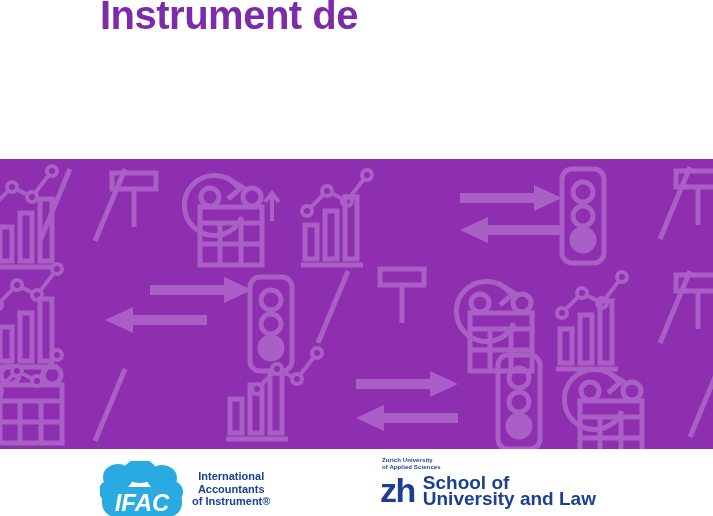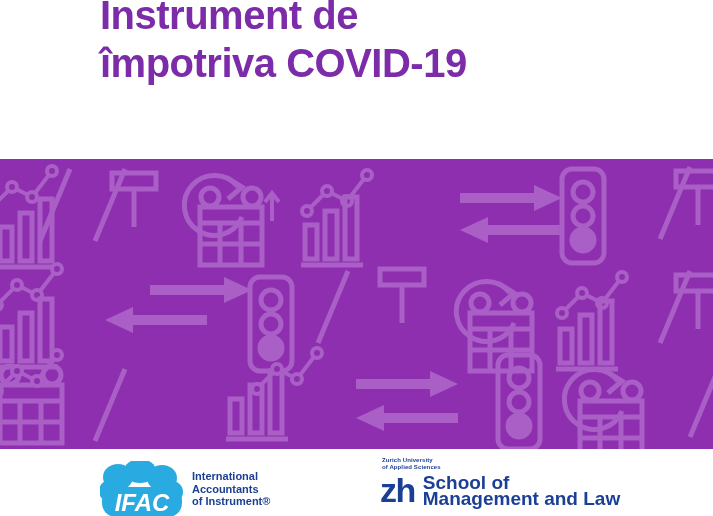--- a/index.html
+++ b/index.html
@@ -75,20 +75,21 @@
     width: 84px;
     height: 56px;
     font-style: italic;
   }
   .ifac-text {
     margin-left: 8px;
     color: #1b3f94;
     font-weight: bold;
     font-size: 11px;
     line-height: 12.5px;
+    text-align: center;
   }
 
   .zhaw-logo {
     position: absolute;
     left: 380px;
     top: 8px;
     width: 310px;
   }
   .zhaw-top {
     color: #1b3f94;
@@ -116,21 +117,20 @@
     font-weight: bold;
     font-size: 19px;
     line-height: 16px;
   }
 </style>
 </head>
 <body>
 
 <div class="title-block">
   <div class="title-line first">Instrument de</div>
-  <div class="title-line">împotriva COVID-19</div>
 </div>
 
 <div class="banner">
   <svg width="713" height="290" viewBox="0 0 713 290" xmlns="http://www.w3.org/2000/svg">
     <defs>
 
       <g id="barchart" stroke="#a95fc6" stroke-width="5" fill="none">
         <rect x="0" y="28" width="12" height="34"></rect>
         <rect x="20" y="14" width="12" height="48"></rect>
         <rect x="40" y="0" width="12" height="62"></rect>
@@ -259,18 +259,18 @@
     </div>
   </div>
 
   <div class="zhaw-logo">
     <div class="zhaw-top">Zurich University</div>
     <div class="zhaw-top">of Applied Sciences</div>
     <div class="zhaw-row">
       <div class="zh-mark">zh</div>
       <div class="zhaw-text">
         <div>School of</div>
-        <div>Management and Law</div>
+        <div>University and Law</div>
       </div>
     </div>
   </div>
 
 </div>
 
 </body></html>

